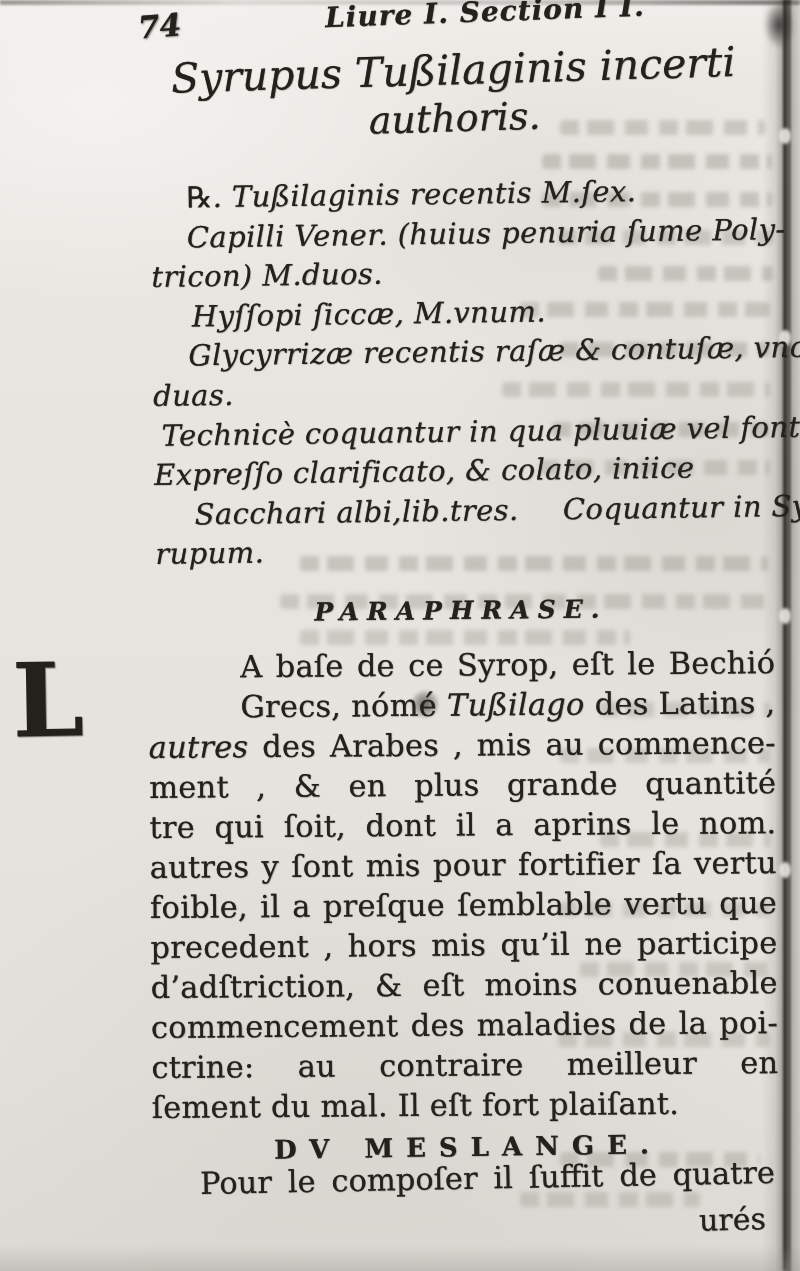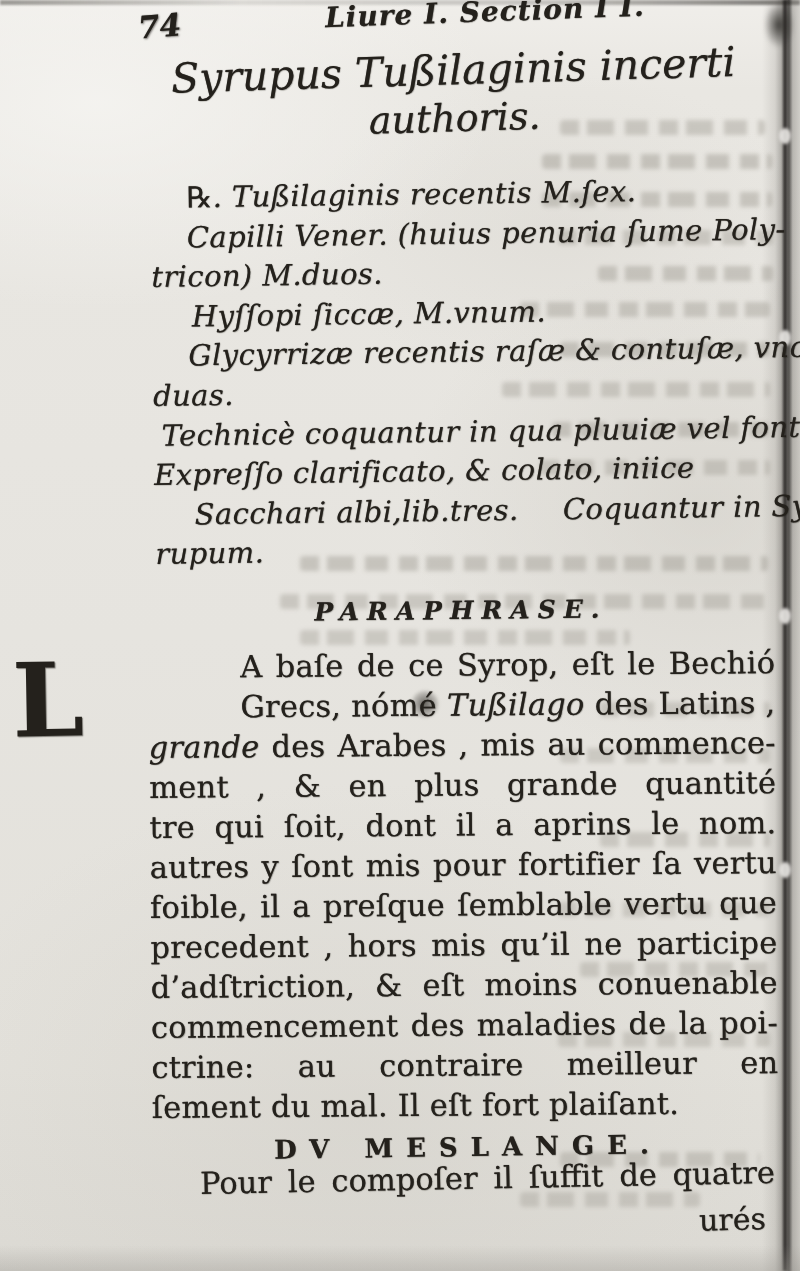--- a/index.html
+++ b/index.html
@@ -118,21 +118,21 @@
     <div class="rline i0">Expreſſo clarificato, &amp; colato, iniice</div>
     <div class="rline i3">Sacchari albi,lib.tres.  Coquantur in Sy-</div>
     <div class="rline i0">rupum.</div>
   </div>
 
   <div class="pheading ink">PARAPHRASE.</div>
   <div class="dropcap ink">L</div>
   <div class="para ink">
     <div class="pline ind"><span>A baſe de ce Syrop, eſt le Bechió des</span></div>
     <div class="pline ind"><span>Grecs, nómé </span><span class="it">Tußilago</span><span> des Latins , &amp;</span></div>
-    <div class="pline"><span></span><span class="it">grande</span><span> des Arabes , mis au commence-</span></div>
+    <div class="pline"><span></span><span class="it">autres</span><span> des Arabes , mis au commence-</span></div>
     <div class="pline"><span>ment , &amp; en plus grande quantité qu’au-</span></div>
     <div class="pline"><span>tre qui ſoit, dont il a aprins le nom. Tous</span></div>
     <div class="pline"><span>autres y ſont mis pour fortifier ſa vertu</span><span class="it"></span><span></span></div>
     <div class="pline"><span>foible, il a preſque ſemblable vertu que le</span></div>
     <div class="pline"><span>precedent , hors mis qu’il ne participe</span><span class="it"></span><span></span></div>
     <div class="pline"><span>d’adſtriction, &amp; eſt moins conuenable au</span></div>
     <div class="pline"><span>commencement des maladies de la poi-</span><span class="it"></span><span></span></div>
     <div class="pline"><span>ctrine: au contraire meilleur en l’accroiſ-</span></div>
     <div class="pline last"><span>ſement du mal. Il eſt fort plaiſant.</span><span class="it"></span><span></span></div>
   </div>

